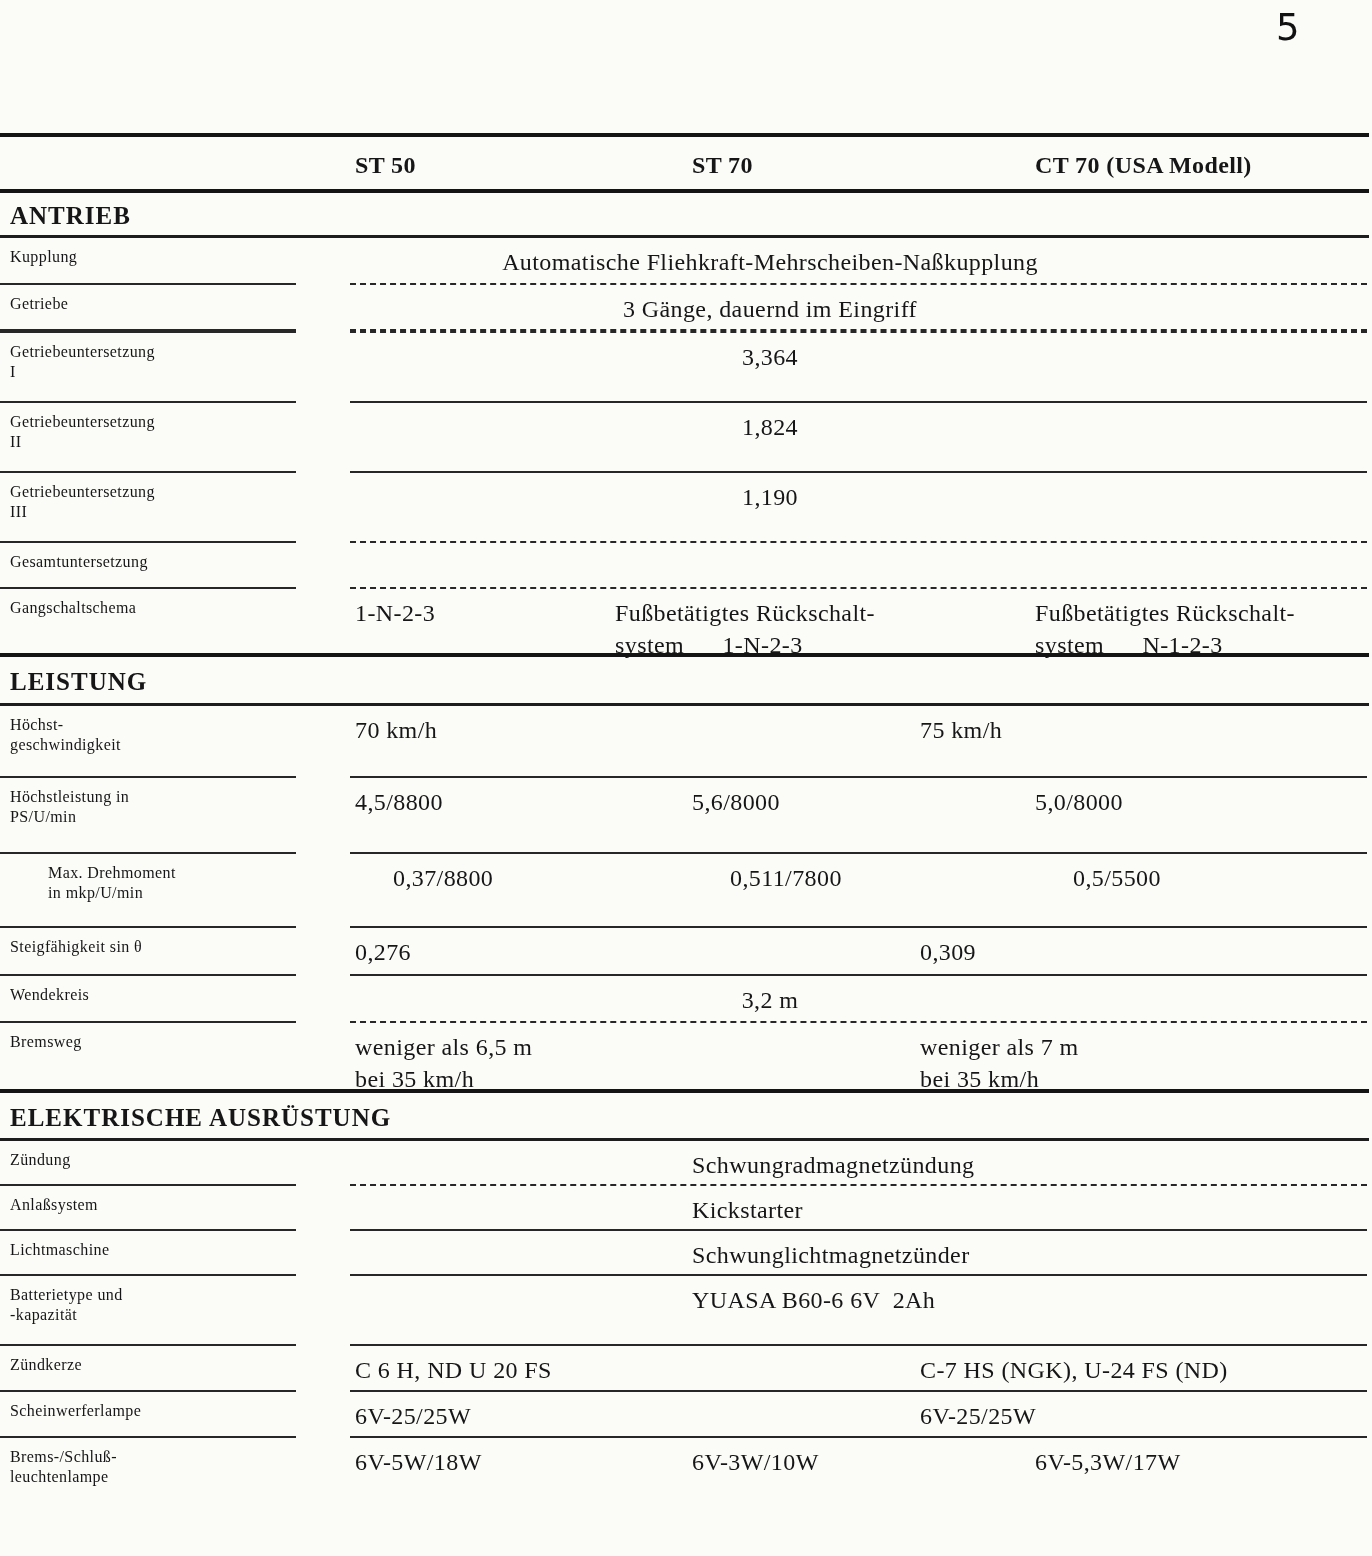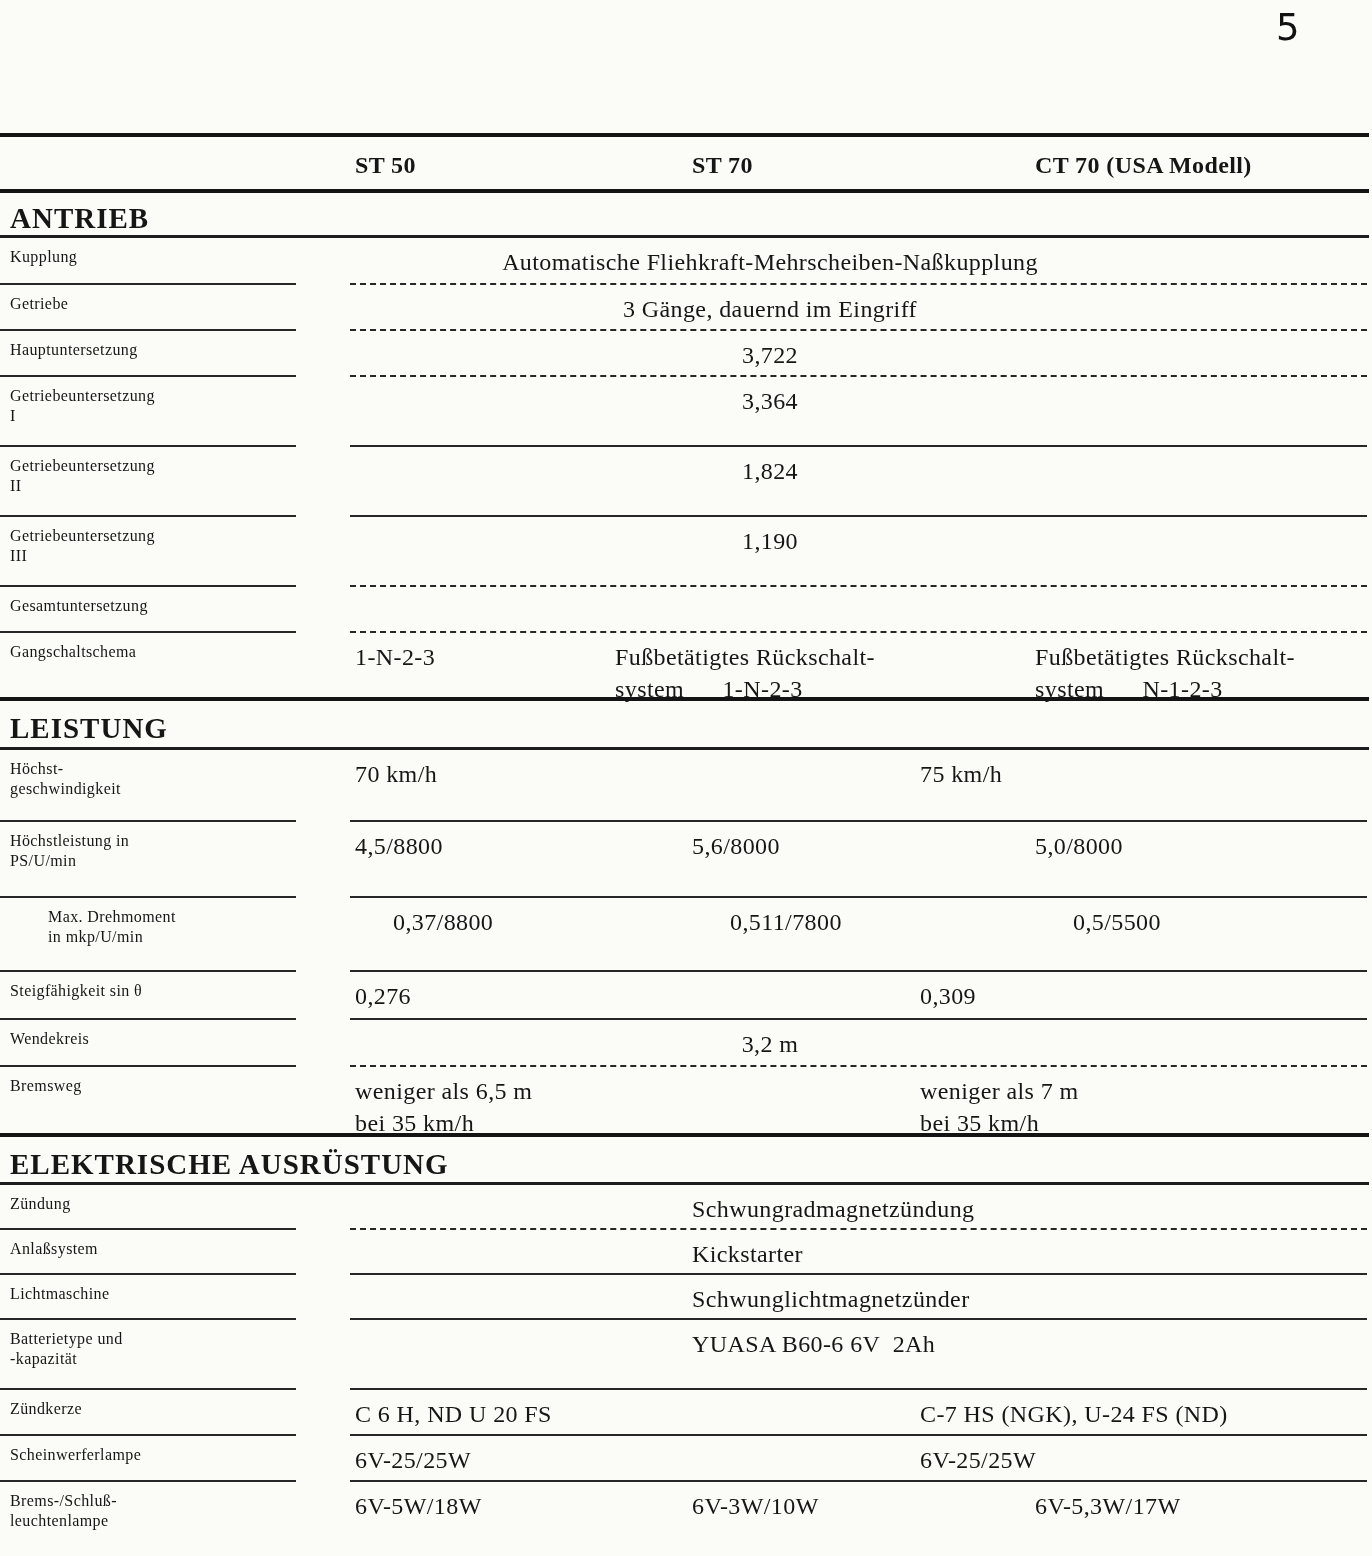--- a/index.html
+++ b/index.html
@@ -48,21 +48,21 @@
   .pos.c2{left:342px;}
   .pos.c3{left:685px;}
   .pos.m12{left:205px;}
   .pos.m23{left:570px;}
   .pos.g2{left:265px;}
   .pos.center{left:0;width:840px;text-align:center;}
   .bold{font-weight:bold;}
 
   .section-row{
     box-sizing:border-box;padding:9px 0 0 10px;
-    font-size:29px;font-weight:bold;letter-spacing:1px;
+    font-size:25px;font-weight:bold;letter-spacing:1px;
   }
 
   
   .h-header{min-height:52px;padding-top:13px;text-decoration:underline;}
   .h42{min-height:42px;} .h43{min-height:43px;} .h44{min-height:44px;}
   .h45{min-height:45px;} .h46{min-height:46px;border-radius:14px;}
   .h64{min-height:64px;} .h66{min-height:66px;} .h68{min-height:68px;}
   .h70{min-height:70px;} .h72{min-height:72px;padding-left:48px;} .h74{min-height:74px;}
 </style>
 </head>
@@ -108,26 +108,20 @@
       <div class="values">
         <span class="pos center">3 Gänge, dauernd im Eingriff</span>
       </div>
     </div>
     <div class="sep-seg dashed">
         <i class="seg-l"></i>
         <i class="seg-gap"></i>
         <i class="seg-r"></i>
       </div>
 
-    <div class="row h44">
-      <div class="label">Hauptuntersetzung</div>
-      <div class="values">
-        <span class="pos center">3,722</span>
-      </div>
-    </div>
     <div class="sep-seg dashed">
         <i class="seg-l"></i>
         <i class="seg-gap"></i>
         <i class="seg-r"></i>
       </div>
 
     <div class="row h68">
       <div class="label">Getriebeuntersetzung
 I</div>
       <div class="values">

